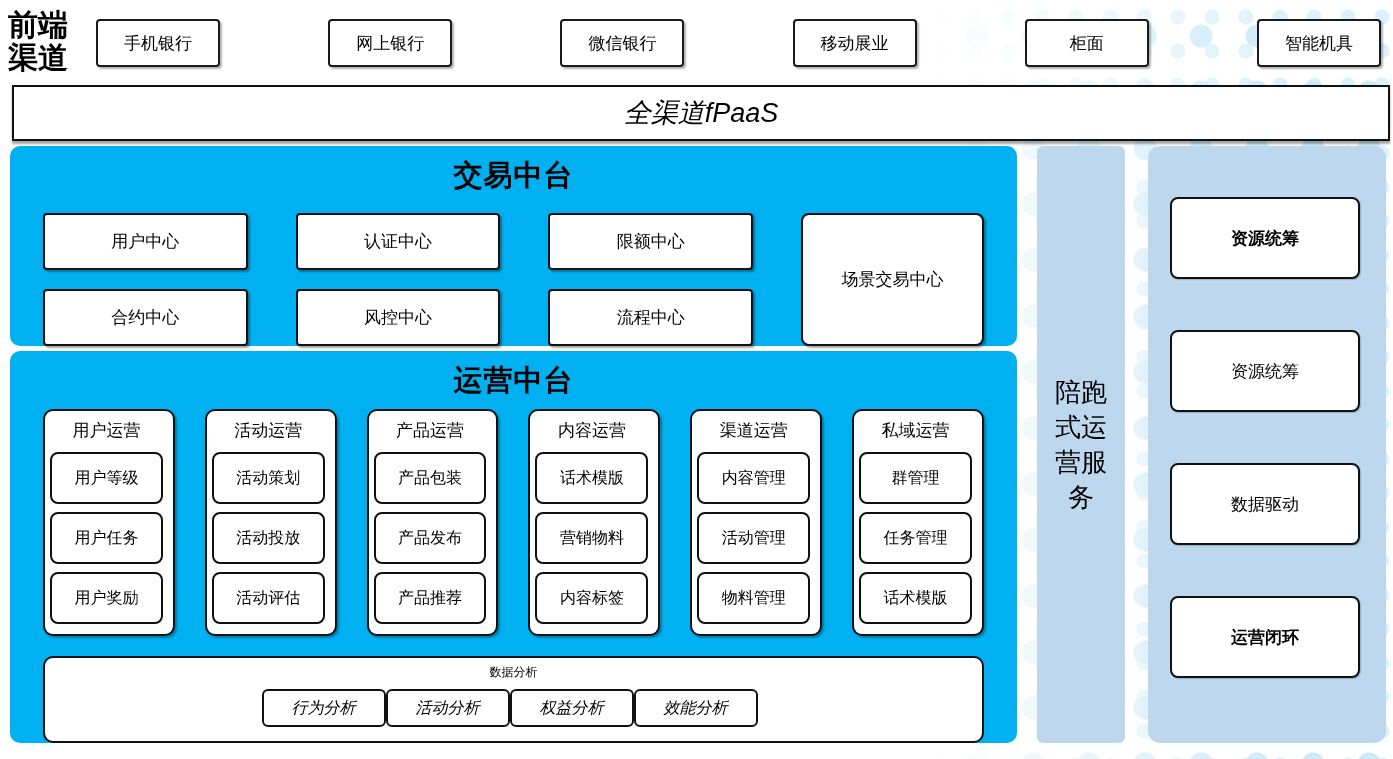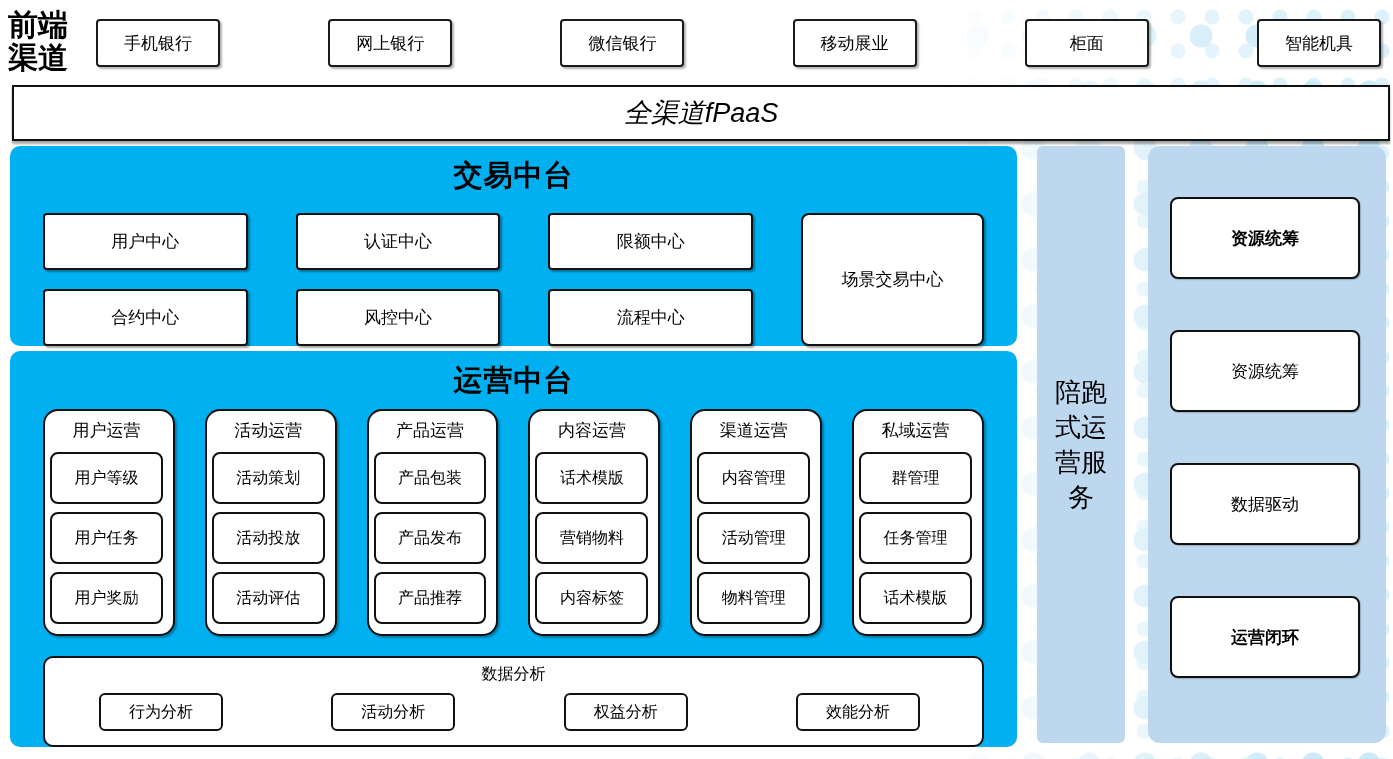--- a/index.html
+++ b/index.html
@@ -126,21 +126,21 @@
   .section-ops { flex: 1; }
   .ops-cols {
     display: flex;
     gap: 30px;
     padding: 8px 33px 0 33px;
   }
   .ops-col {
     flex: 1;
     background: #fff;
     border: 2px solid #111;
-    border-radius: 15px;
+    border-radius: 10px;
     padding: 5px 10px 10px 5px;
     box-shadow: 2px 2px 2px rgba(0,0,0,0.3);
   }
   .ops-col-title {
     text-align: center;
     font-size: 17px;
     padding: 3px 0 2px;
   }
   .ops-item {
     border: 2px solid #111;
@@ -151,25 +151,26 @@
     display: flex; align-items: center; justify-content: center;
     font-size: 16px;
   }
   .data-analysis {
     margin: 20px 33px 0 33px;
     background: #fff;
     border: 2px solid #111;
     border-radius: 10px;
     padding: 6px 0 14px 0;
   }
-  .da-title { text-align: center; font-size: 16px; }
+  .da-title { text-align: center; font-size: 12px; }
   .da-row {
     display: flex;
-    justify-content: space-between;
+    justify-content: center;
     padding: 8px 62px 0 54px;
+    font-style: italic;
   }
   .da-box {
     width: 124px; height: 38px;
     border: 2px solid #111;
     border-radius: 6px;
     background: #fff;
     display: flex; align-items: center; justify-content: center;
     font-size: 16px;
   }
 

